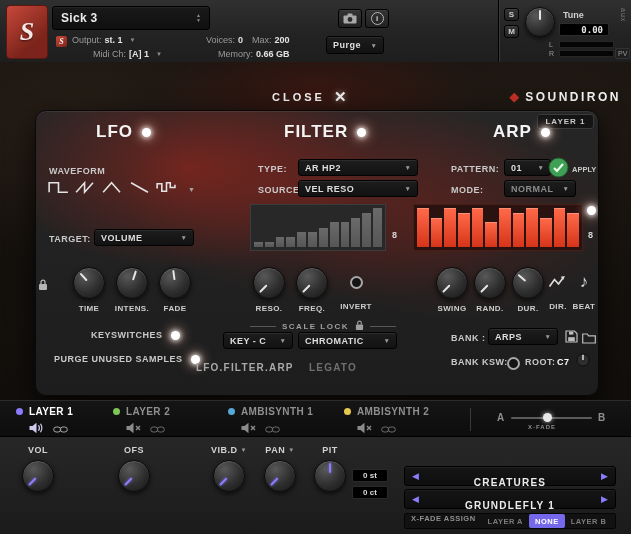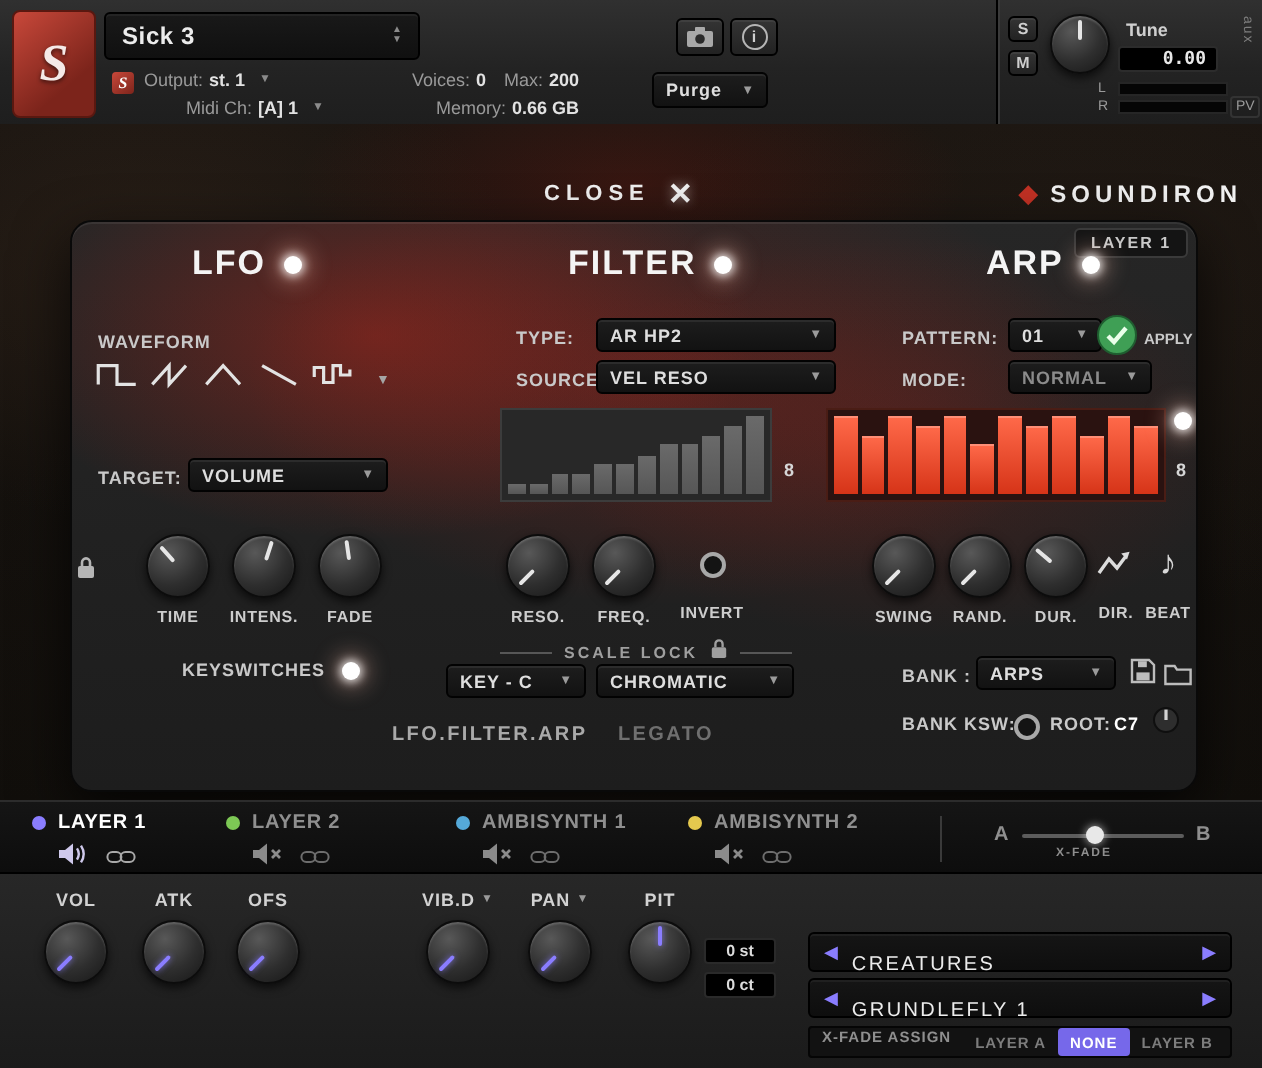--- a/index.html
+++ b/index.html
@@ -78,21 +78,21 @@
   .li-name{font-size:10px;font-weight:700;color:#8f8f8f;letter-spacing:.4px;white-space:nowrap;}
   .li-name.on{color:#fff;}
   .li-icons{display:flex;align-items:center;gap:8px;margin:3px 0 0 13px;}
   
   .bottom{position:absolute;left:0;top:437px;width:631px;height:97px;background:linear-gradient(#272727,#1b1b1b);}
   .bk-lbl{display:flex;align-items:center;justify-content:center;gap:3px;font-size:9px;font-weight:700;color:#d2d2d2;letter-spacing:.5px;}
   .bk-arrow{font-size:6px;color:#9a9a9a;}
   .valbox{background:#000;border:1px solid #2a2a2a;border-radius:2px;color:#dcdcdc;font-size:8px;font-weight:700;display:flex;align-items:center;justify-content:center;box-sizing:border-box;}
   .selector{background:linear-gradient(#151515,#0e0e0e);border:1px solid #000;border-radius:3px;display:flex;align-items:center;box-shadow:inset 0 1px 0 rgba(255,255,255,.05);box-sizing:border-box;}
   .selector .sarr{color:#8a7dff;font-size:9px;padding:0 7px;cursor:pointer;}
-  .selector .stxt{flex:1;color:#ececec;font-size:10px;font-weight:400;letter-spacing:1.2px;white-space:nowrap;margin-top:12px;}
+  .selector .stxt{flex:1;text-align:center;color:#ececec;font-size:10px;font-weight:700;letter-spacing:1.2px;white-space:nowrap;margin-top:12px;}
   .xfa{display:flex;align-items:flex-start;background:#121212;border:1px solid #050505;border-radius:2px;box-sizing:border-box;}
   .xfa .xl{font-size:7.5px;font-weight:700;color:#8f8f8f;letter-spacing:.5px;padding:0 6px;white-space:nowrap;}
   .seg{height:100%;display:flex;align-items:center;padding:0 6px;font-size:7.5px;font-weight:700;letter-spacing:.5px;color:#7c7c7c;white-space:nowrap;}
   .seg.on{background:#7668ea;color:#fff;border-radius:2px;}
 </style>
 </head>
 <body>
 
 <div id="app">
 
@@ -241,20 +241,24 @@
       </div>
       <div class="abs knobgrp" style="left:117px;top:156px;">
         <div class="knob" style="--rot:-8deg;">
             <div class="knob-ind"></div>
           </div>
         <div class="kn-lbl">FADE</div>
       </div>
 
       <div class="abs rowflex" style="left:55px;top:219px;justify-content:center;">
         <span class="lbl">KEYSWITCHES</span>
+        <span class="glowdot"></span>
+      </div>
+      <div class="abs rowflex" style="left:18px;top:243px;">
+        <span class="lbl">PURGE UNUSED SAMPLES</span>
         <span class="glowdot"></span>
       </div>
 
       <span class="abs lbl" style="left:222px;top:53px;">TYPE:</span>
       <div class="abs dd" style="left:262px;top:48px;width:120px;">
         <span class="dd-t">AR HP2</span>
         <span class="dd-a">▼</span>
       </div>
       <span class="abs lbl" style="left:222px;top:74px;">SOURCE:</span>
       <div class="abs dd" style="left:262px;top:69px;width:120px;">
@@ -504,28 +508,20 @@
   <div class="bottom">
 
     <div class="abs knobgrp" style="left:14px;top:8px;width:48px;">
       <div class="bk-lbl">
           <span>VOL</span>
         </div>
       <div class="knob purple" style="--rot:-135deg;margin-top:5px;">
           <div class="knob-ind"></div>
         </div>
     </div>
-    <div class="abs knobgrp" style="left:63px;top:8px;width:48px;">
-      <div class="bk-lbl">
-          <span>ATK</span>
-        </div>
-      <div class="knob purple" style="--rot:-135deg;margin-top:5px;">
-          <div class="knob-ind"></div>
-        </div>
-    </div>
     <div class="abs knobgrp" style="left:110px;top:8px;width:48px;">
       <div class="bk-lbl">
           <span>OFS</span>
         </div>
       <div class="knob purple" style="--rot:-135deg;margin-top:5px;">
           <div class="knob-ind"></div>
         </div>
     </div>
     <div class="abs knobgrp" style="left:205px;top:8px;width:48px;">
       <div class="bk-lbl">

